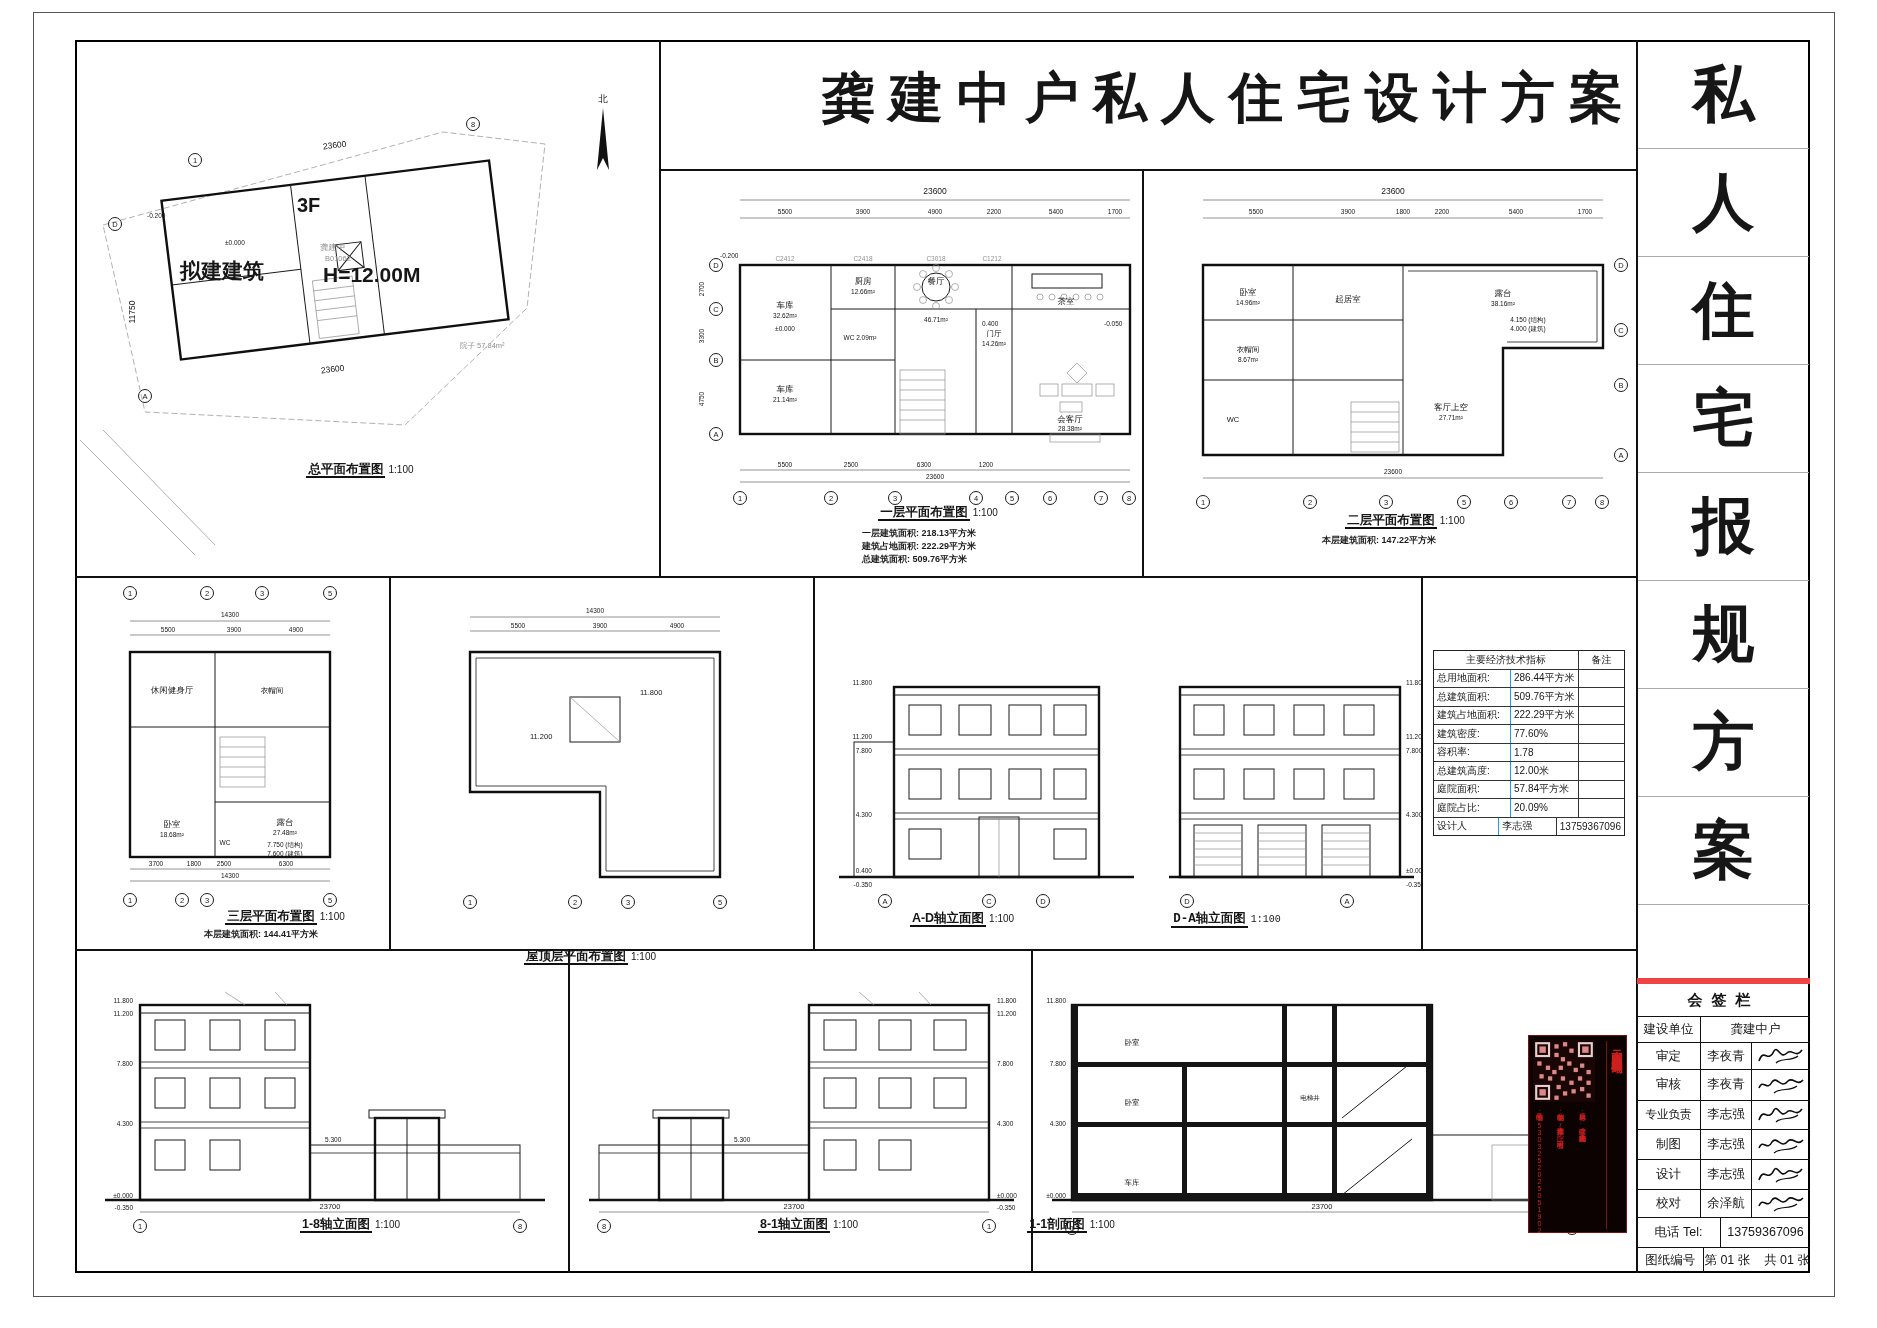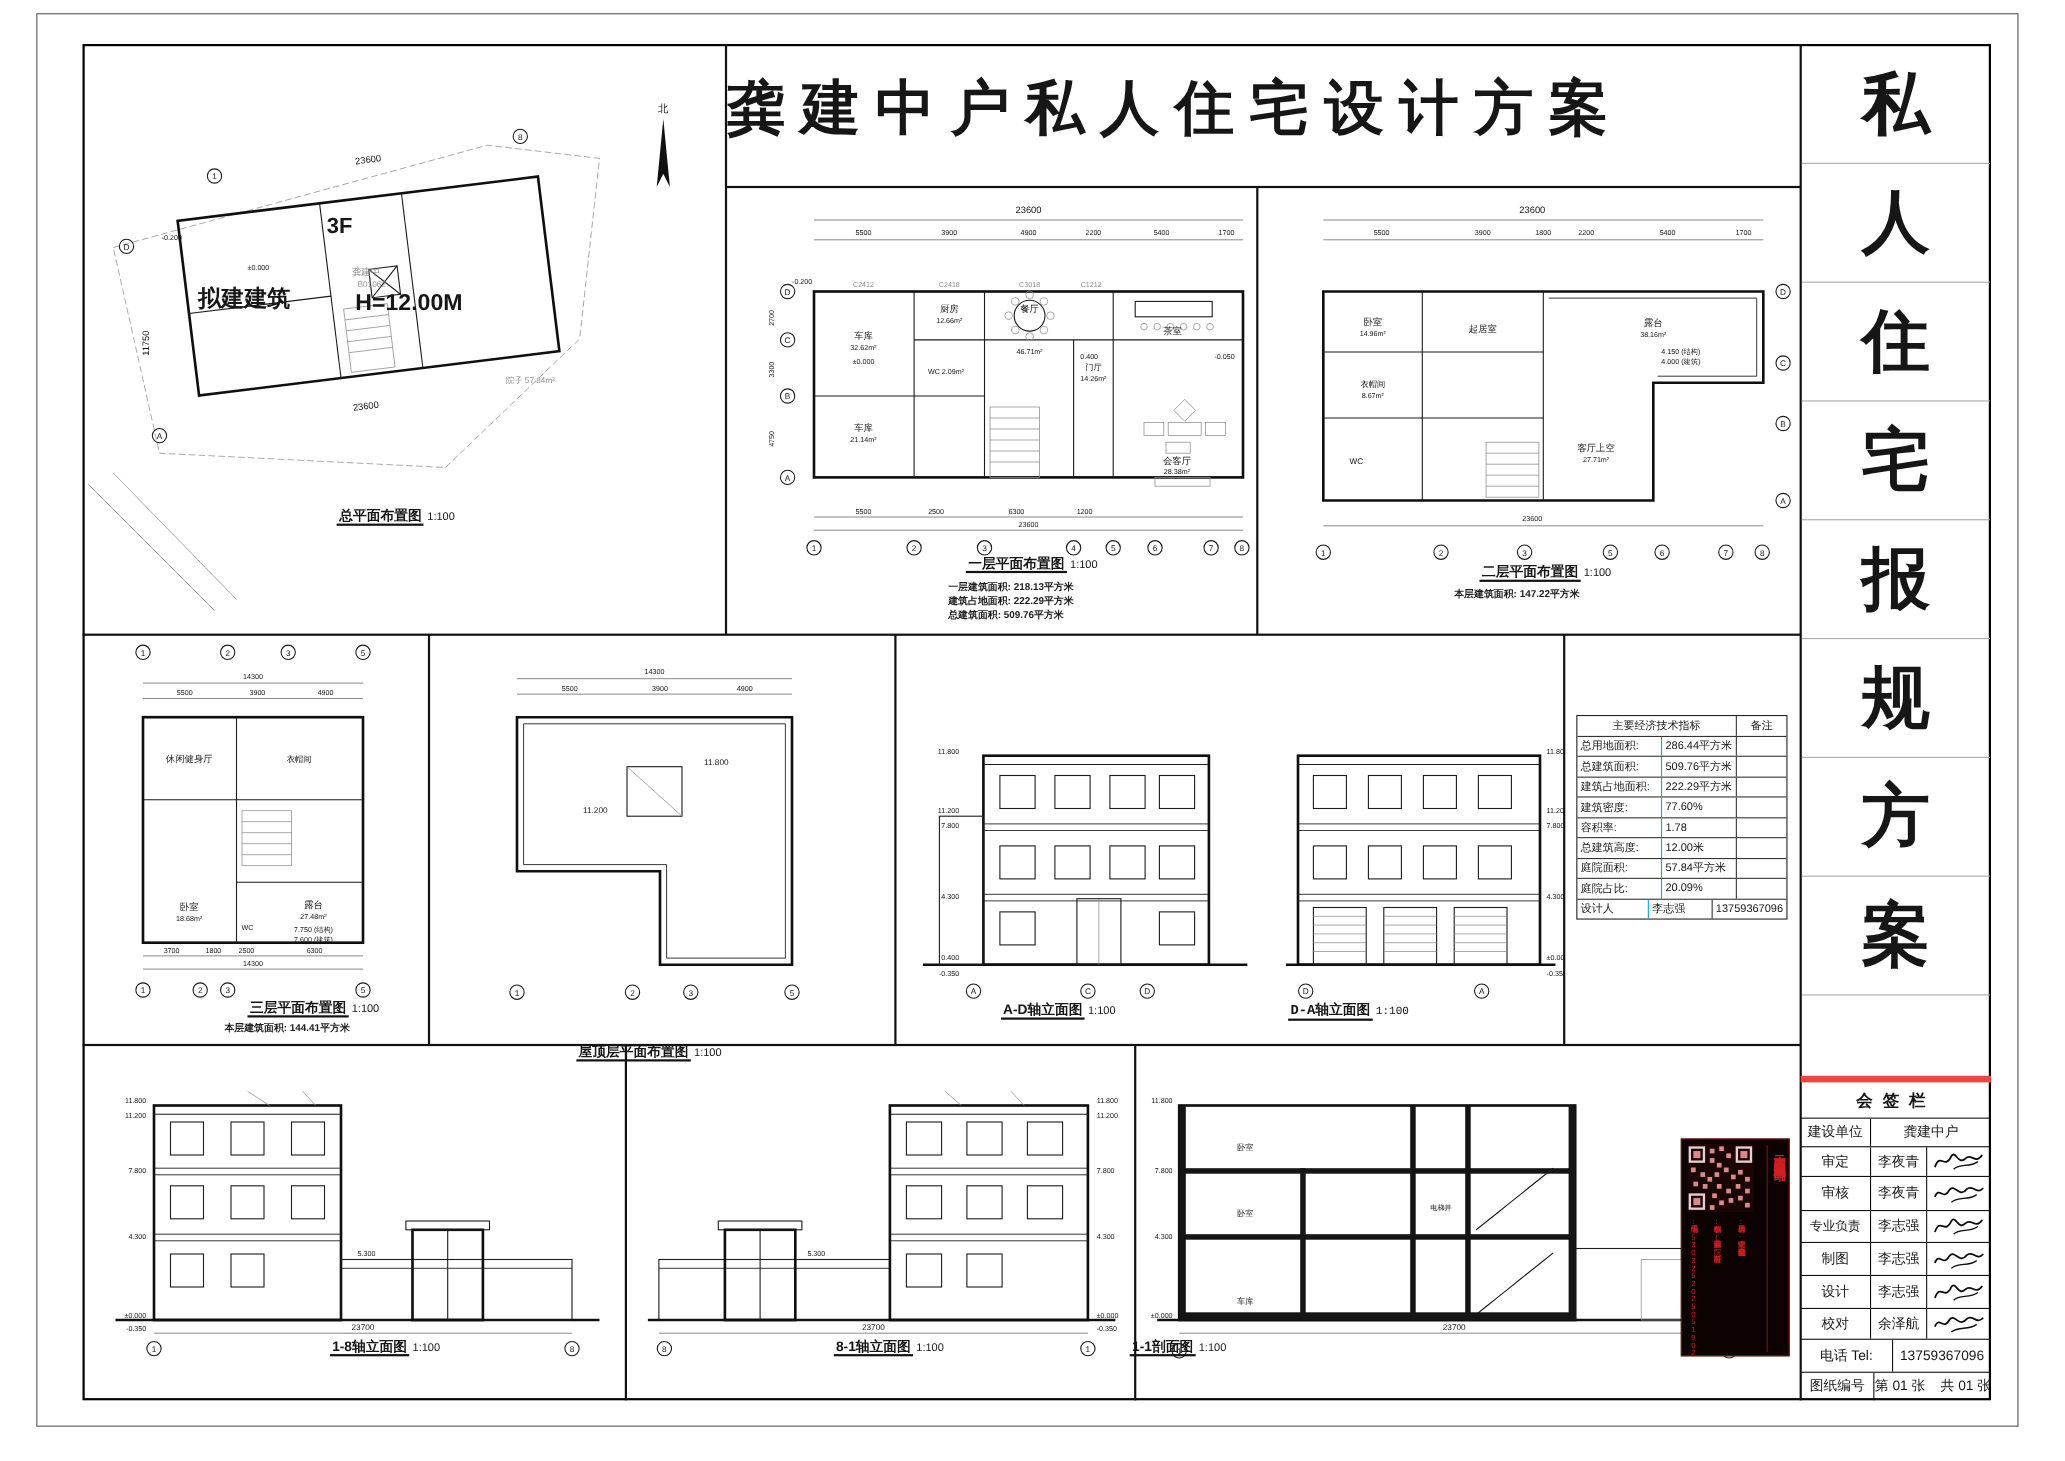--- a/index.html
+++ b/index.html
@@ -2,21 +2,21 @@
 <html><head>
 <meta charset="utf-8">
 <style>
   html,body{margin:0;padding:0;background:#fff;}
   body{font-family:"Liberation Sans",sans-serif;color:#161616;}
   .sheet{position:relative;width:1877px;height:1328px;background:#fff;overflow:hidden;}
   .frame-outer{position:absolute;left:33px;top:12px;width:1800px;height:1283px;border:1px solid #555;}
   .frame-main{position:absolute;left:75px;top:40px;width:1735px;height:1233px;border:2.5px solid #000;box-sizing:border-box;}
   .ln{position:absolute;background:#111;}
   .lng{position:absolute;background:#aaa;}
-  .big-title{position:absolute;left:660px;top:62px;width:977px;text-align:left;
+  .big-title{position:absolute;left:660px;top:62px;width:977px;text-align:right;
     font-family:"Liberation Serif",serif;font-size:54px;font-weight:600;letter-spacing:14px;white-space:nowrap;}
   .cap{position:absolute;text-align:center;font-size:12.5px;font-weight:bold;white-space:nowrap;}
   .cap .capt{border-bottom:2px solid #111;padding:0 2px;margin-top:40px;}
   .cap .caps{font-size:10px;font-weight:normal;margin-left:3px;}
   .note{position:absolute;font-size:9px;line-height:13px;color:#1d1d1d;font-weight:bold;}
   svg{position:absolute;}
   svg .s{fill:none;stroke:#1b1b1b;stroke-width:1;}
   svg .s2{fill:none;stroke:#0f0f0f;stroke-width:2.4;}
   svg .sth{fill:none;stroke:#1b1b1b;stroke-width:.8;}
   svg .sg{fill:none;stroke:#8f8f8f;stroke-width:.7;}

